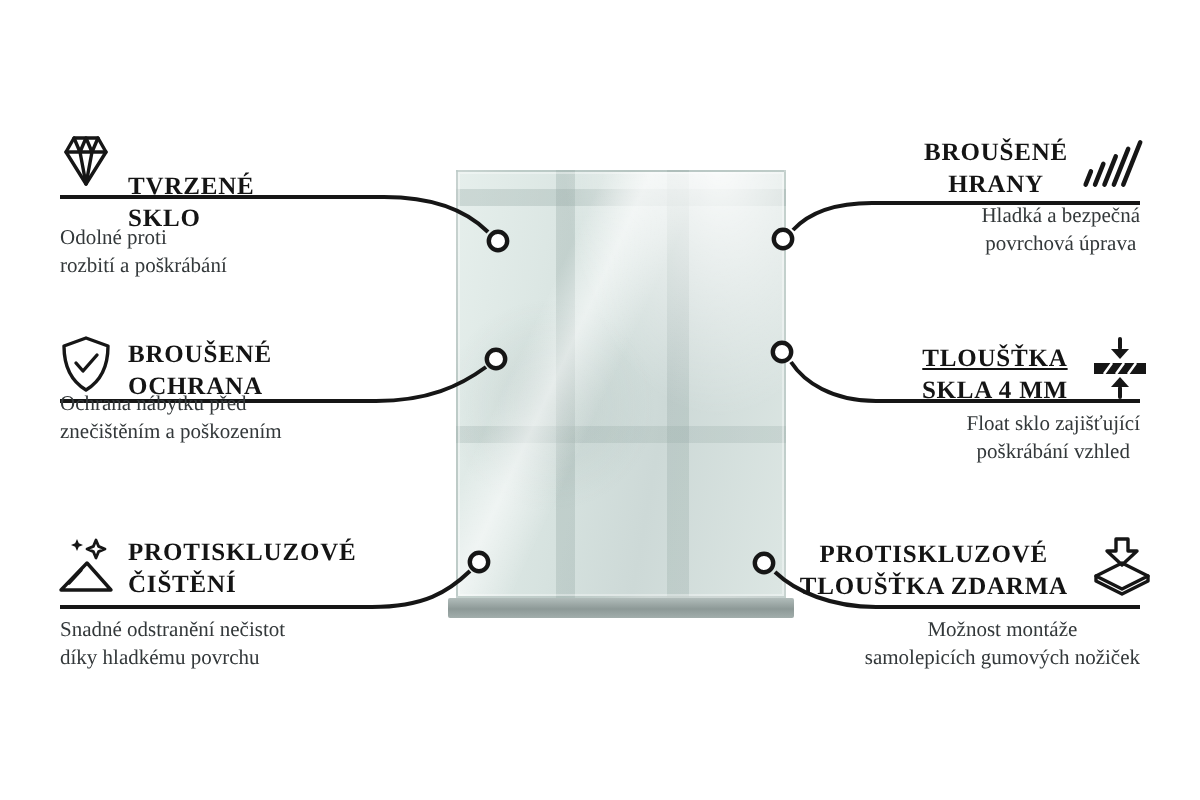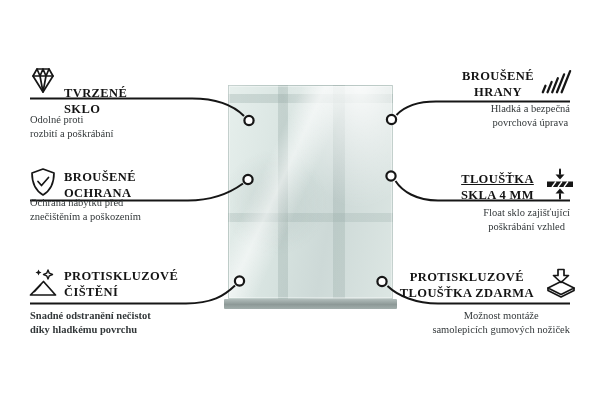--- a/index.html
+++ b/index.html
@@ -95,21 +95,21 @@
 <div class="icon" style="left:27px;top:266px;">
   <svg viewBox="0 0 32 32">
     <path class="ic" d="M3.5,28 L16.5,14.5 L28.5,28 Z"></path>
     <path class="ic" d="M13.5,18 L7.5,24.5"></path>
     <path class="ic" style="stroke-width:1.4" d="M21,3 L22.3,6.2 L25.5,7.5 L22.3,8.8 L21,12 L19.7,8.8 L16.5,7.5 L19.7,6.2 Z"></path>
     <path class="ic-fill" d="M11.5,2.5 L12.4,4.6 L14.5,5.5 L12.4,6.4 L11.5,8.5 L10.6,6.4 L8.5,5.5 L10.6,4.6 Z"></path>
   </svg>
 </div>
 <div class="feature-title" style="left:64px;top:268px;">PROTISKLUZOVÉ
 ČIŠTĚNÍ</div>
-<div class="feature-desc" style="left:30px;top:309px;font-weight:bold;">Snadné odstranění nečistot
+<div class="feature-desc" style="left:30px;top:309px;">Snadné odstranění nečistot
 díky hladkému povrchu</div>
 
 <div class="icon" style="right:28px;top:64px;">
   <svg viewBox="0 0 34 32">
     <path class="ic-thick" d="M3,28 L5.8,21"></path>
     <path class="ic-thick" d="M8,28 L12.4,17"></path>
     <path class="ic-thick" d="M13,28 L19,13"></path>
     <path class="ic-thick" d="M18,28 L25.6,9"></path>
     <path class="ic-thick" d="M23,28 L32,5.5"></path>
   </svg>

